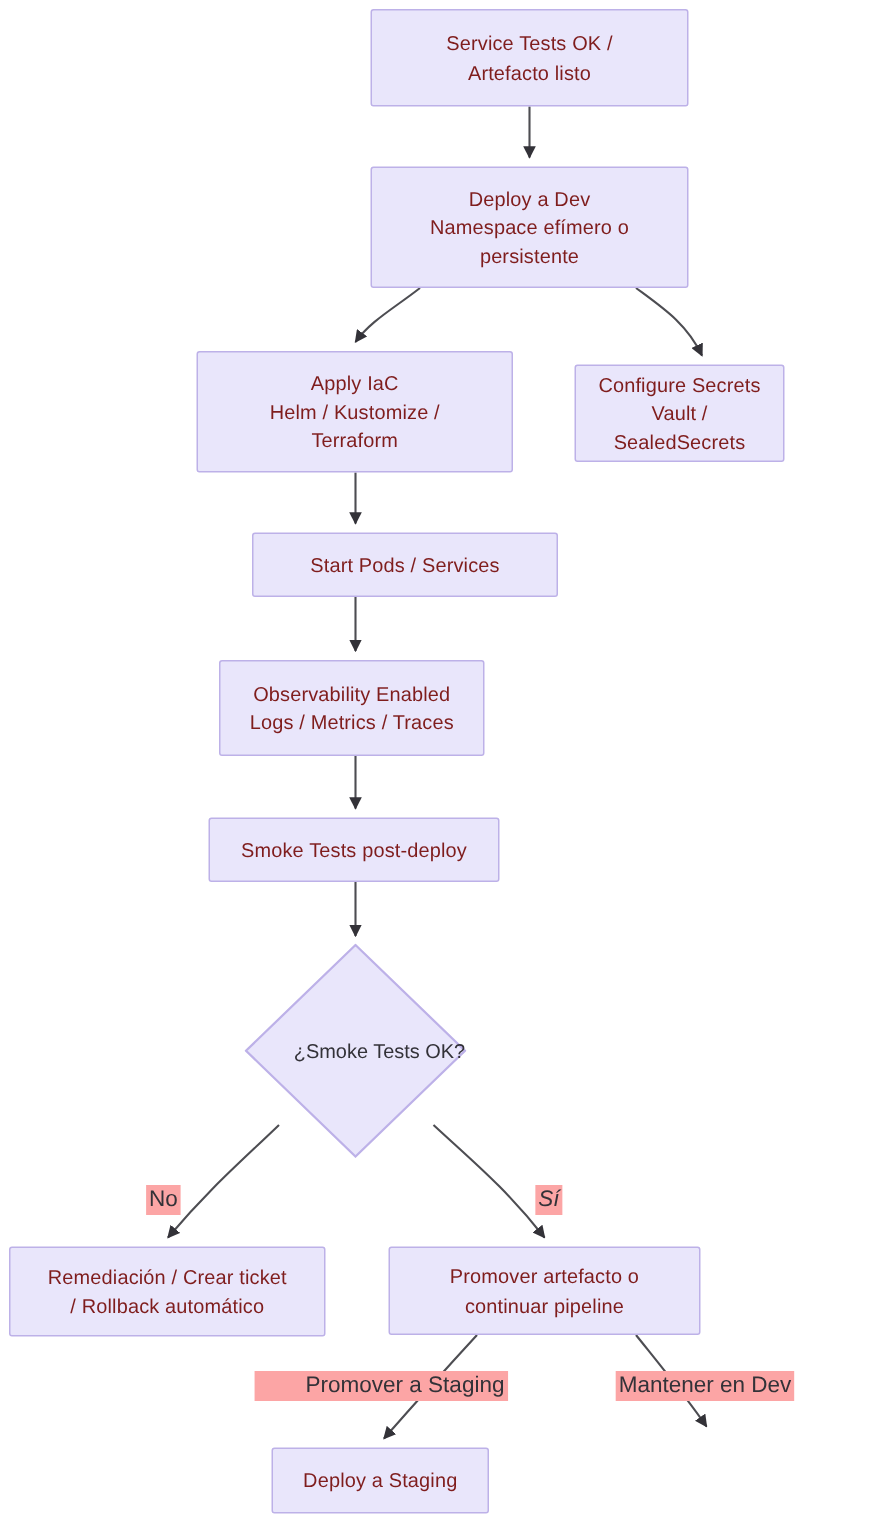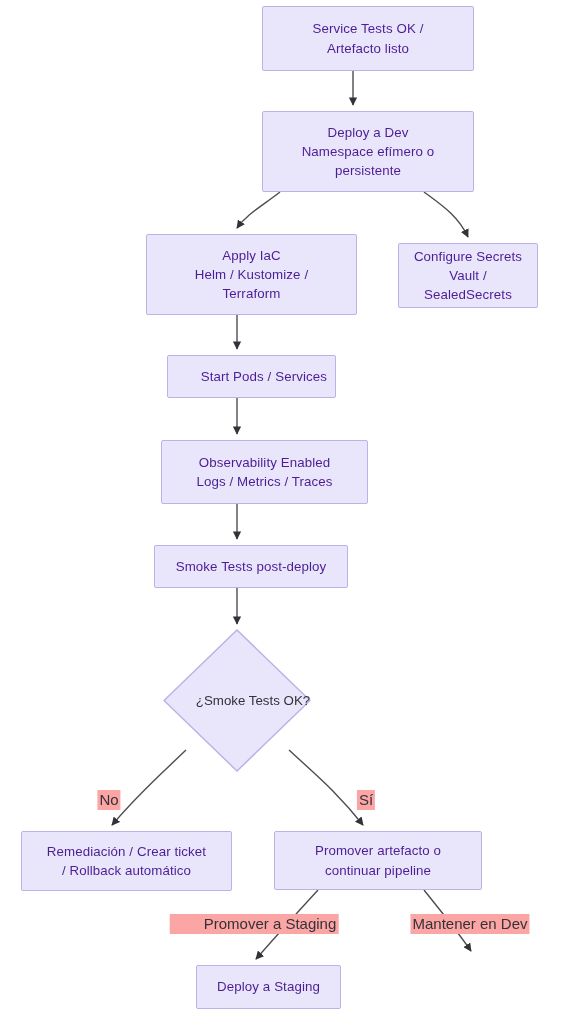--- a/index.html
+++ b/index.html
@@ -32,25 +32,24 @@
   .node {
     position: absolute;
     box-sizing: border-box;
     background: #e9e6fb;
     border: 1px solid #bdb1e8;
     border-radius: 2px;
     display: flex;
     align-items: center;
     justify-content: center;
     text-align: center;
-    color: #4c1d95;
+    color: #7f1d1d;
     font-size: 13.3px;
     line-height: 1.45;
     letter-spacing: 0.1px;
-    margin-left: 15px;
   }
   .node .label {
     display: block;
     padding: 0 8px;
     white-space: pre-line;
   }
   .decision-wrap {
     position: absolute;
     display: flex;
     align-items: center;
@@ -124,25 +123,25 @@
     <span class="label">Deploy a Dev
 Namespace efímero o
 persistente</span>
   </div>
 
   <div class="node" style="left:383px; top:243px; width:140px; height:65px;">
     <span class="label">Configure Secrets
 Vault / SealedSecrets</span>
   </div>
 
-  <div class="node" style="left:152px; top:355px; width:169px; height:43px;justify-content:flex-end;">
+  <div class="node" style="left:168px; top:355px; width:204px; height:43px;">
     <span class="label">Start Pods / Services</span>
   </div>
 
-  <div class="node" style="left:146px; top:440px; width:207px; height:64px;">
+  <div class="node" style="left:146px; top:440px; width:177px; height:64px;">
     <span class="label">Observability Enabled
 Logs / Metrics / Traces</span>
   </div>
 
   <div class="node" style="left:139px; top:545px; width:194px; height:43px;">
     <span class="label">Smoke Tests post-deploy</span>
   </div>
 
   <div class="decision-wrap" style="left:163px; top:629px; width:148px; height:143px;">
     <svg class="decision-shape" viewBox="0 0 148 143" preserveAspectRatio="none">
@@ -161,19 +160,19 @@
 continuar pipeline</span>
   </div>
 
   <div class="node" style="left:181px; top:965px; width:145px; height:44px;">
     <span class="label">Deploy a Staging</span>
   </div>
 
 
   <div class="edge-label" style="left:109px; top:800px;">No</div>
 
-  <div class="edge-label" style="left:366px; top:800px;">Sí</div>
+  <div class="edge-label" style="left:366px; top:800px;font-style:italic;">Sí</div>
 
   <div class="edge-label" style="left:254px; top:924px;padding-left:34px;">Promover a Staging</div>
 
   <div class="edge-label" style="left:470px; top:924px;">Mantener en Dev</div>
 
 </div>
 
 </body></html>

